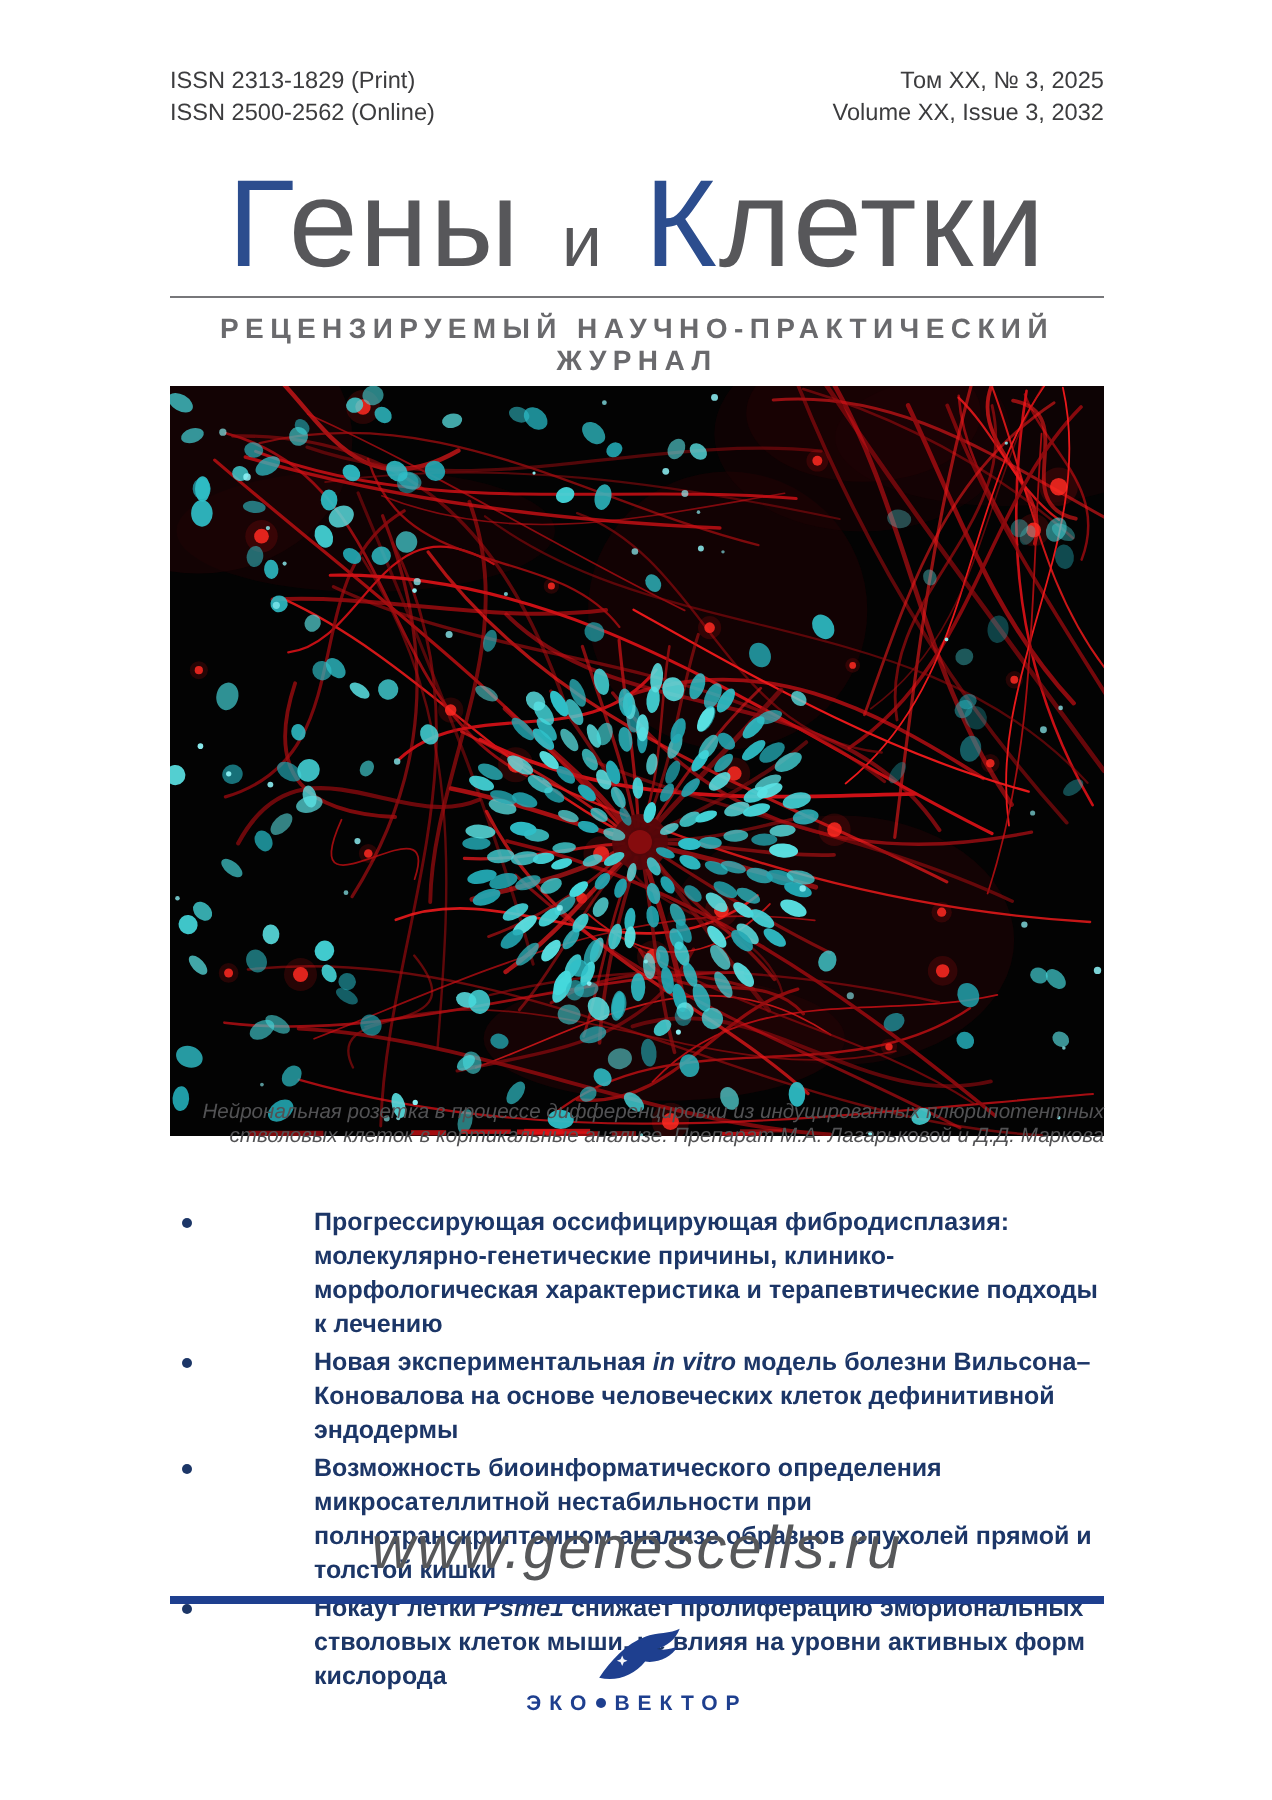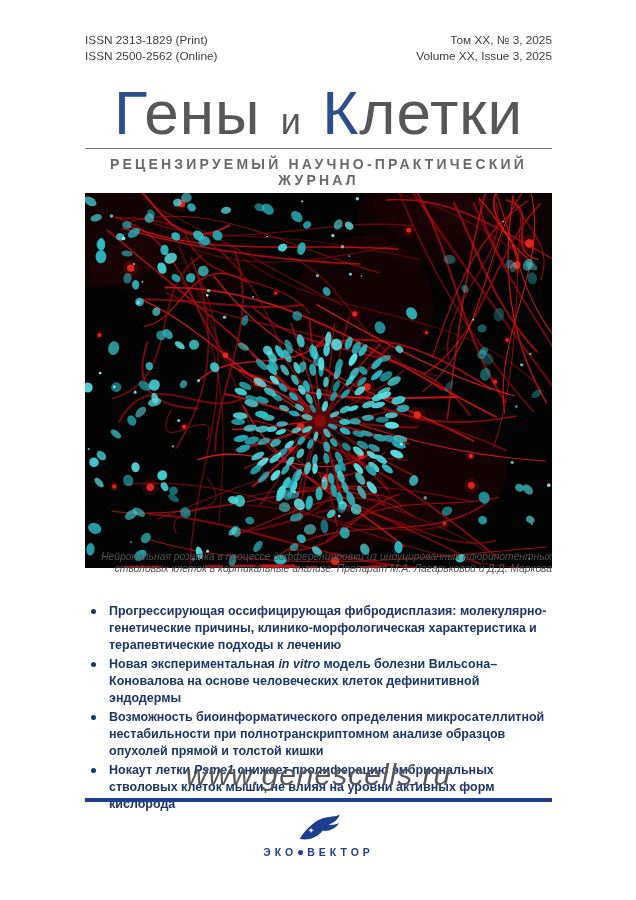--- a/index.html
+++ b/index.html
@@ -25,21 +25,21 @@
 
   
   .micrograph{top:193px;height:375px;background:#000;}
   .micrograph svg{display:block;width:467px;height:375px;}
   .caption{top:551px;text-align:right;font-style:italic;font-size:10.3px;
     line-height:12px;color:#525254;}
 
   
   .toc{top:603px;}
   .toc-item{display:flex;margin-bottom:2px;color:#1c3667;font-size:12.5px;
-    line-height:17px;font-weight:bold;}
+    line-height:17px;font-weight:bold;gap:48px;}
   .bullet{flex:0 0 auto;width:5px;height:5px;border-radius:50%;
     background:#1c3667;margin:6px 13px 0 6px;}
   .toc-item .it{font-style:italic;}
 
   
   .site-url{top:757px;text-align:center;font-size:30px;line-height:36px;
     color:#57585a;letter-spacing:1px;font-weight:400;font-style:italic;}
   .footer-rule{top:798px;height:3.5px;background:#1e3f8f;}
   .publisher{top:813px;text-align:center;color:#1e3f8f;}
   .publisher .bird{display:block;margin:0 auto;}
@@ -53,21 +53,21 @@
 
 <div class="page">
 
   <div class="content-col masthead">
     <div>
       <div>ISSN 2313-1829 (Print)</div>
       <div>ISSN 2500-2562 (Online)</div>
     </div>
     <div class="right">
       <div>Том XX, № 3, 2025</div>
-      <div>Volume XX, Issue 3, 2025</div>
+      <div>Volume XX, Issue 3, 2032</div>
     </div>
   </div>
 
   <div class="content-col journal-title"><span class="cap">Г</span><span>ены</span> <span class="conj">и</span> <span class="cap">К</span><span>летки</span></div>
   <div class="content-col title-rule"></div>
   <div class="content-col subtitle">РЕЦЕНЗИРУЕМЫЙ НАУЧНО-ПРАКТИЧЕСКИЙ ЖУРНАЛ</div>
 
   <div class="content-col micrograph">
     <svg id="micrograph-svg" viewBox="0 0 467 375">
         <rect x="0" y="0" width="467" height="375" fill="#030303"></rect>

